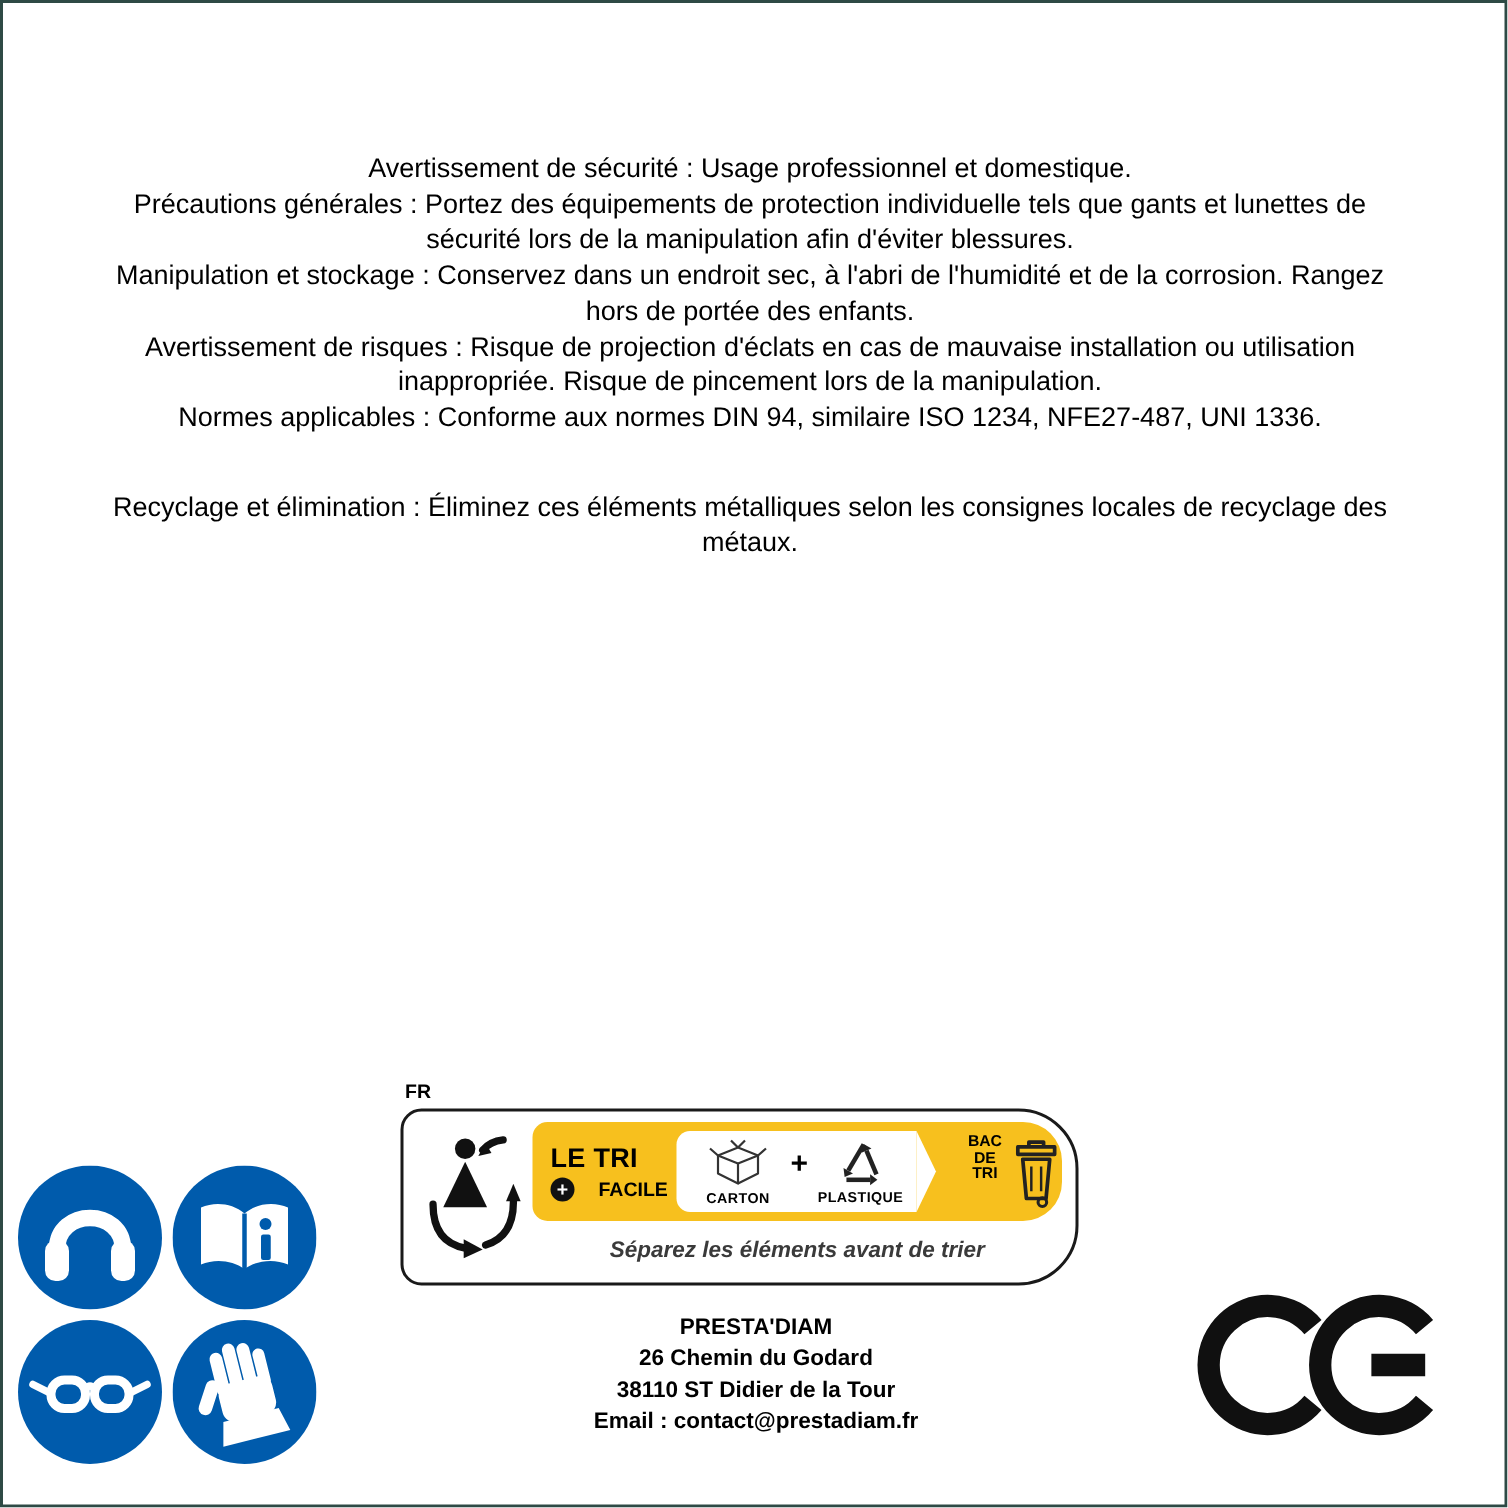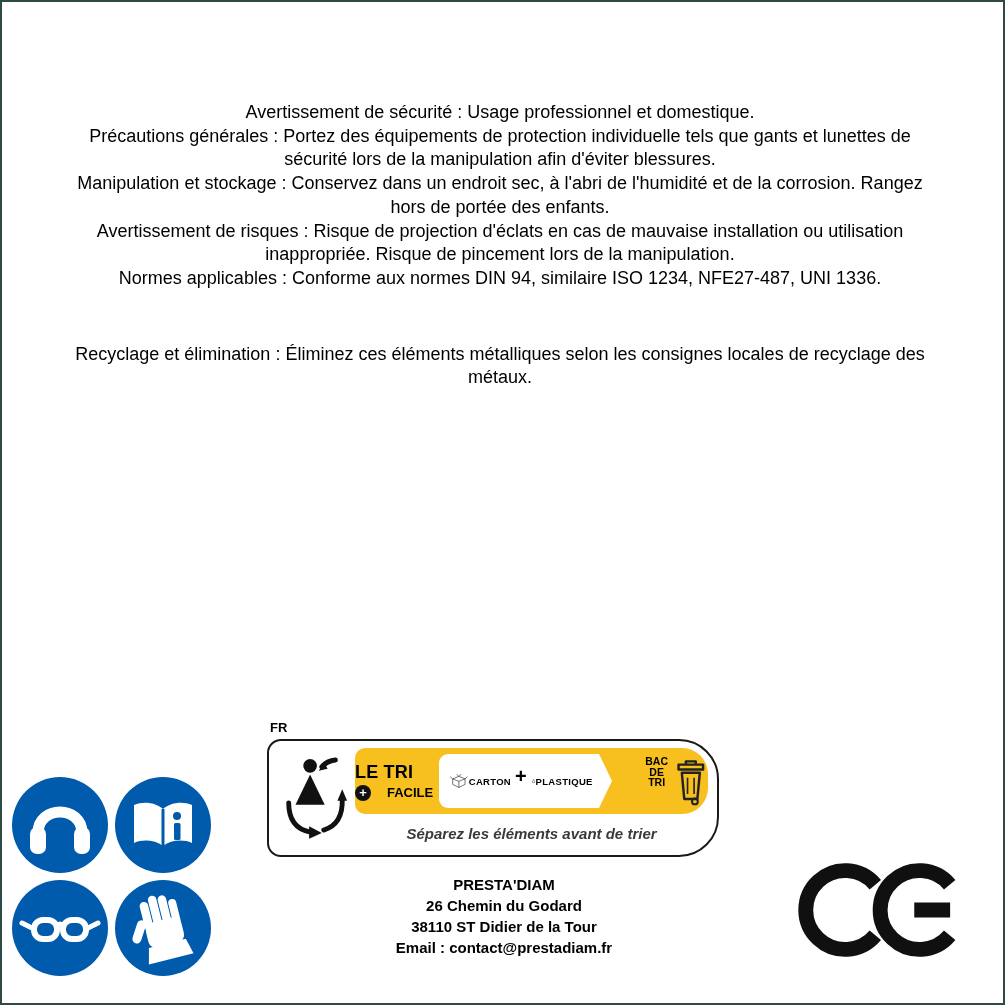--- a/index.html
+++ b/index.html
@@ -15,21 +15,21 @@
   }
   .doc-title{
     position:absolute;top:26px;left:0;right:0;
     text-align:center;font-weight:bold;font-size:15.5px;
   }
   .body-text{
     position:absolute;left:72px;top:99px;width:852px;
     font-size:18px;line-height:23.7px;text-align:center;
   }
   .body-text p{margin:0;}
-  .body-text p.recycle-para{margin-top:52px;}
+  .body-text p.recycle-para{margin-top:36px;}
 
   
   .picto-grid{
     position:absolute;left:10px;top:775px;width:200px;
     display:flex;flex-wrap:wrap;gap:7px;
   }
   .picto{width:96px;height:96px;display:block;}
   .picto-circle{fill:var(--safety-blue,#005BAC);}
   .picto-blue-fill{fill:var(--safety-blue,#005BAC);}
   .picto-blue-stroke{stroke:var(--safety-blue,#005BAC);}
@@ -45,38 +45,38 @@
     border:2px solid #1a1a1a;
     border-radius:14px 40px 40px 14px;
   }
   .triman{position:absolute;left:8px;top:12px;width:74px;height:86px;}
   .tri-band{
     position:absolute;left:86px;top:7px;right:9px;height:66px;
     background:var(--label-yellow,#F7C01E);
     border-radius:10px 26px 26px 10px;
     display:flex;align-items:center;
   }
-  .tri-text{width:84px;flex:none;}
+  .tri-text{padding-left:12px;width:84px;flex:none;}
   .tri-line1{font-size:18px;font-weight:800;letter-spacing:.2px;}
   .tri-line2{display:flex;align-items:center;gap:3px;margin-top:2px;}
   .plus-circle{
     width:16px;height:16px;border-radius:50%;background:#111;color:#fff;
     font-size:13px;font-weight:bold;line-height:16px;text-align:center;flex:none;
   }
   .tri-facile{font-size:13px;font-weight:800;margin-left:13px;}
   .materials{
     position:relative;background:#fff;border-radius:9px 0 0 9px;height:54px;
     display:flex;align-items:center;padding:0 6px 0 10px;flex:none;
   }
   .materials::after{
     content:"";position:absolute;right:-13px;top:50%;transform:translateY(-50%);
     border-top:27px solid transparent;border-bottom:27px solid transparent;
     border-left:13px solid #fff;
   }
-  .material{display:flex;align-items:center;width:62px;}
+  .material{display:flex;flex-direction:column;align-items:center;width:62px;}
   .material-label{font-size:9.5px;font-weight:700;letter-spacing:.3px;margin-top:1px;}
   .mat-plus{font-size:20px;font-weight:700;margin:0 4px 10px 4px;}
   .bac{display:flex;margin-left:auto;gap:4px;}
   .bac-text{font-size:10.5px;font-weight:800;line-height:10.5px;text-align:center;}
   .tagline{
     position:absolute;left:86px;right:9px;top:84px;text-align:center;
     font-style:italic;font-weight:bold;font-size:15px;color:#3a3a3a;
   }
 
   

